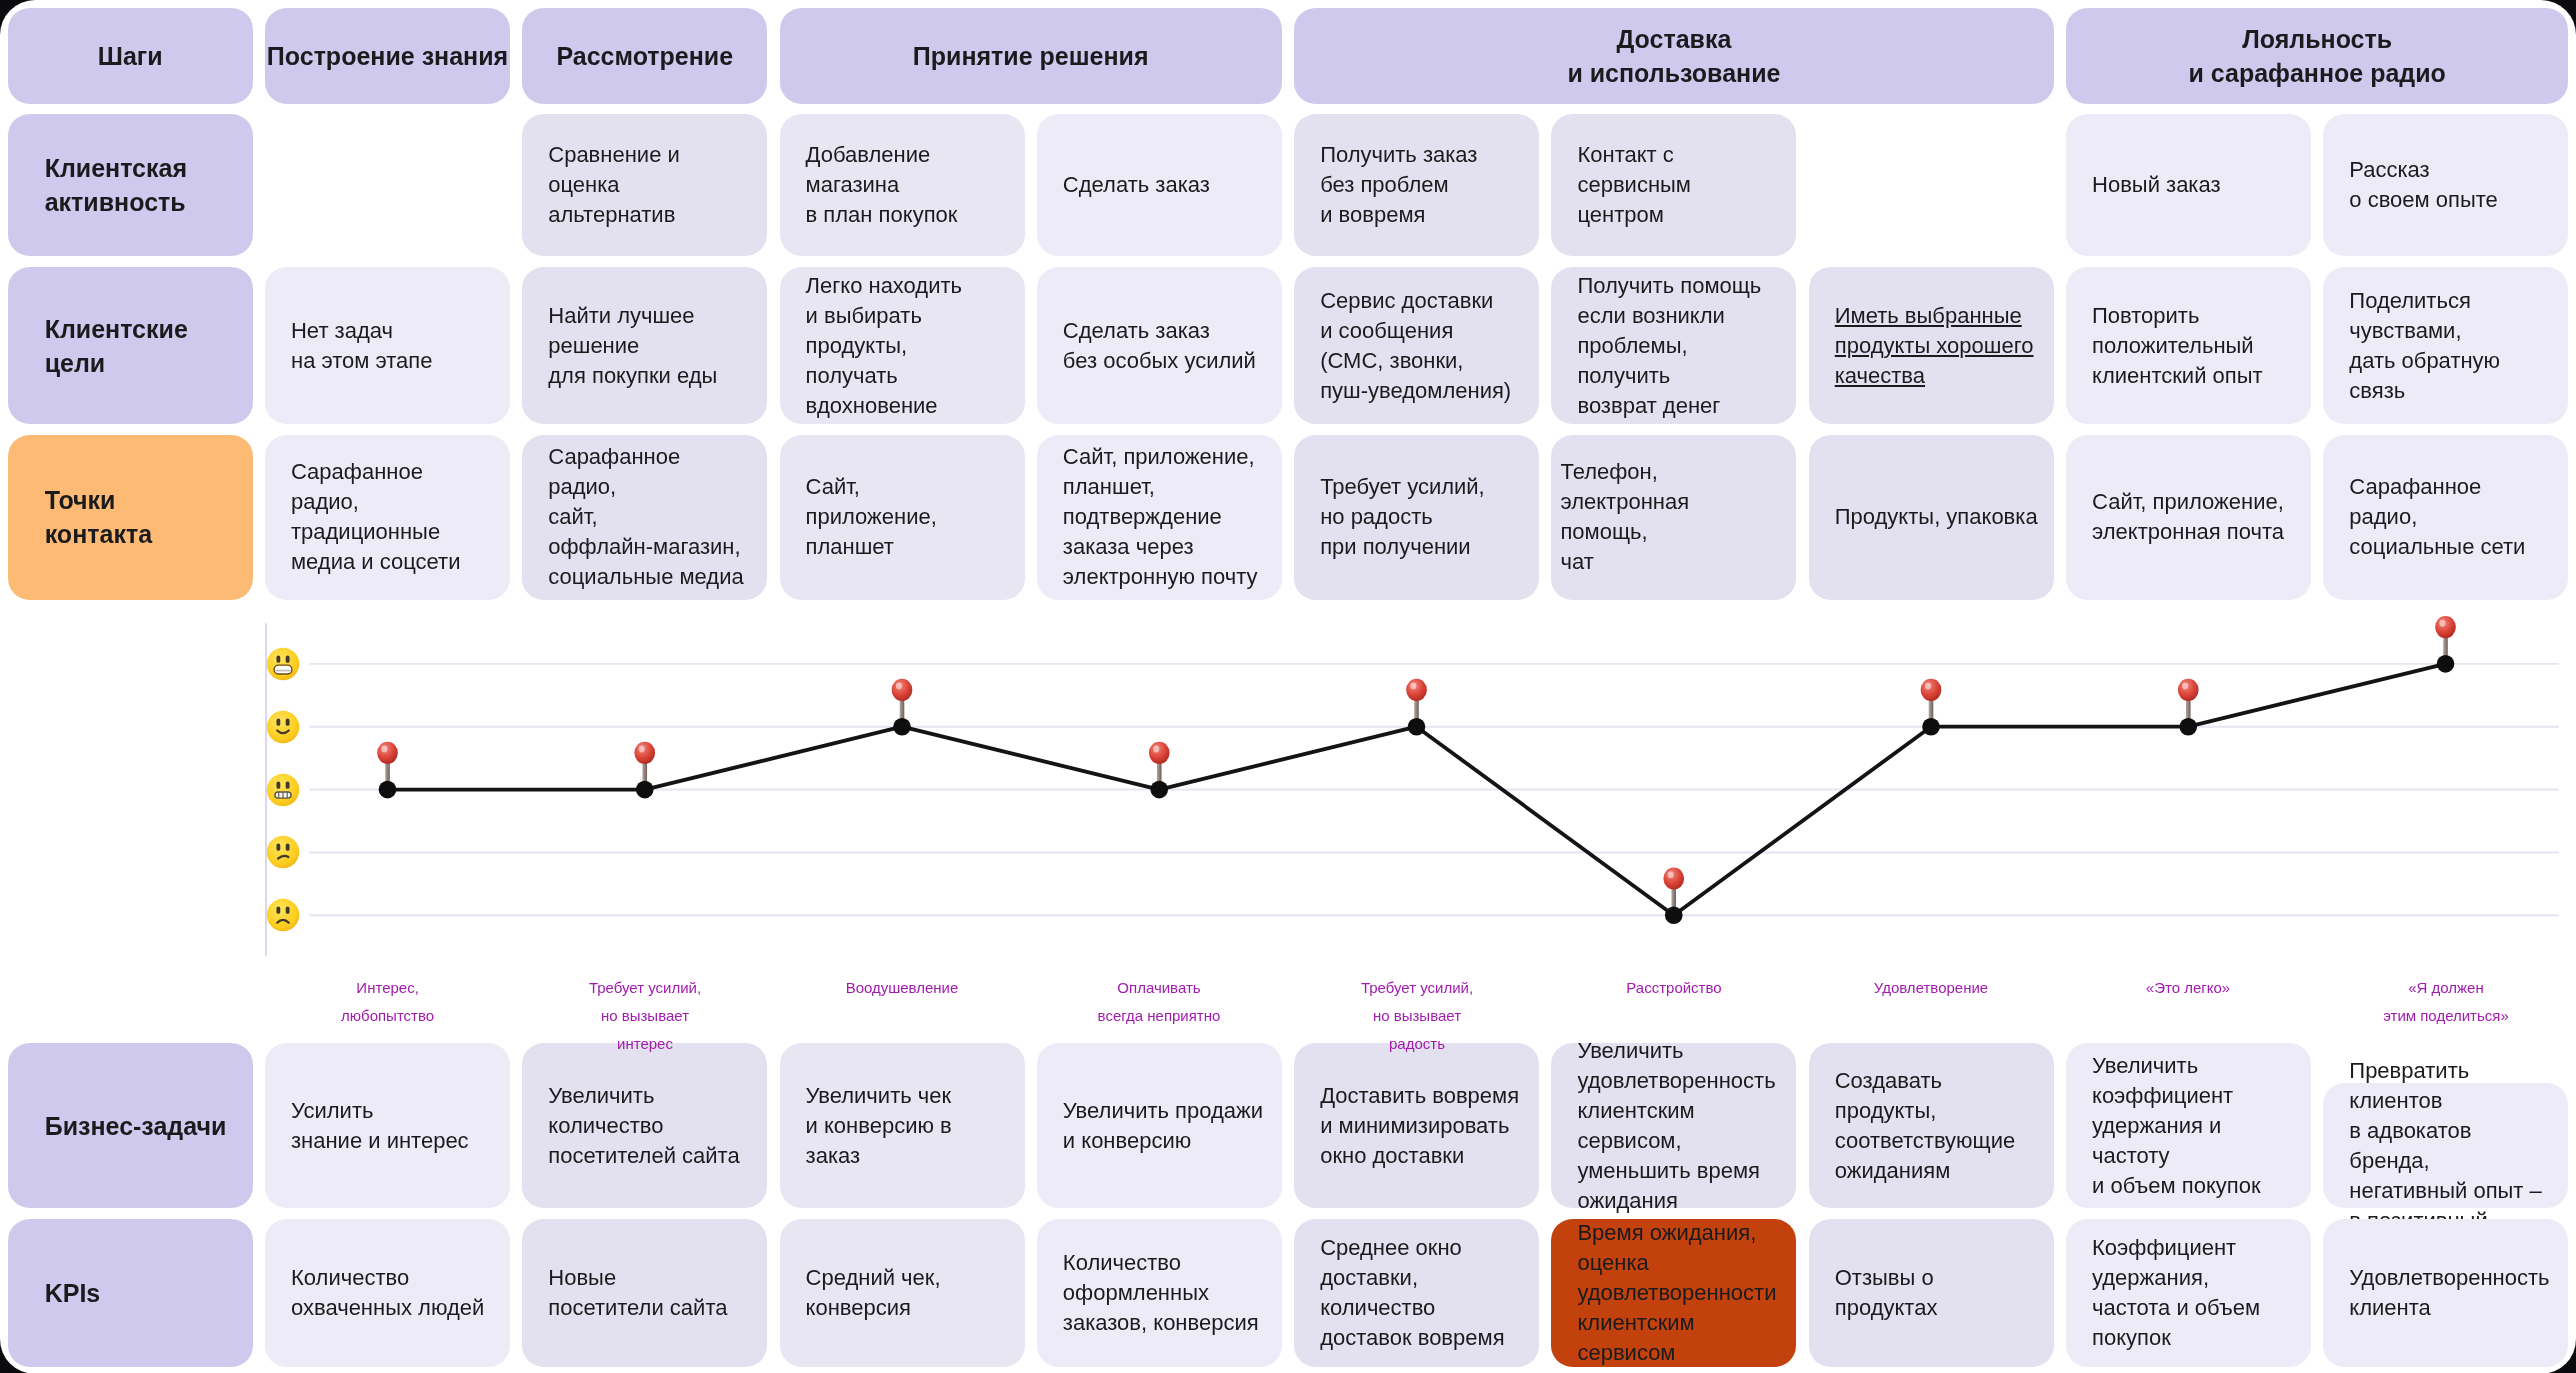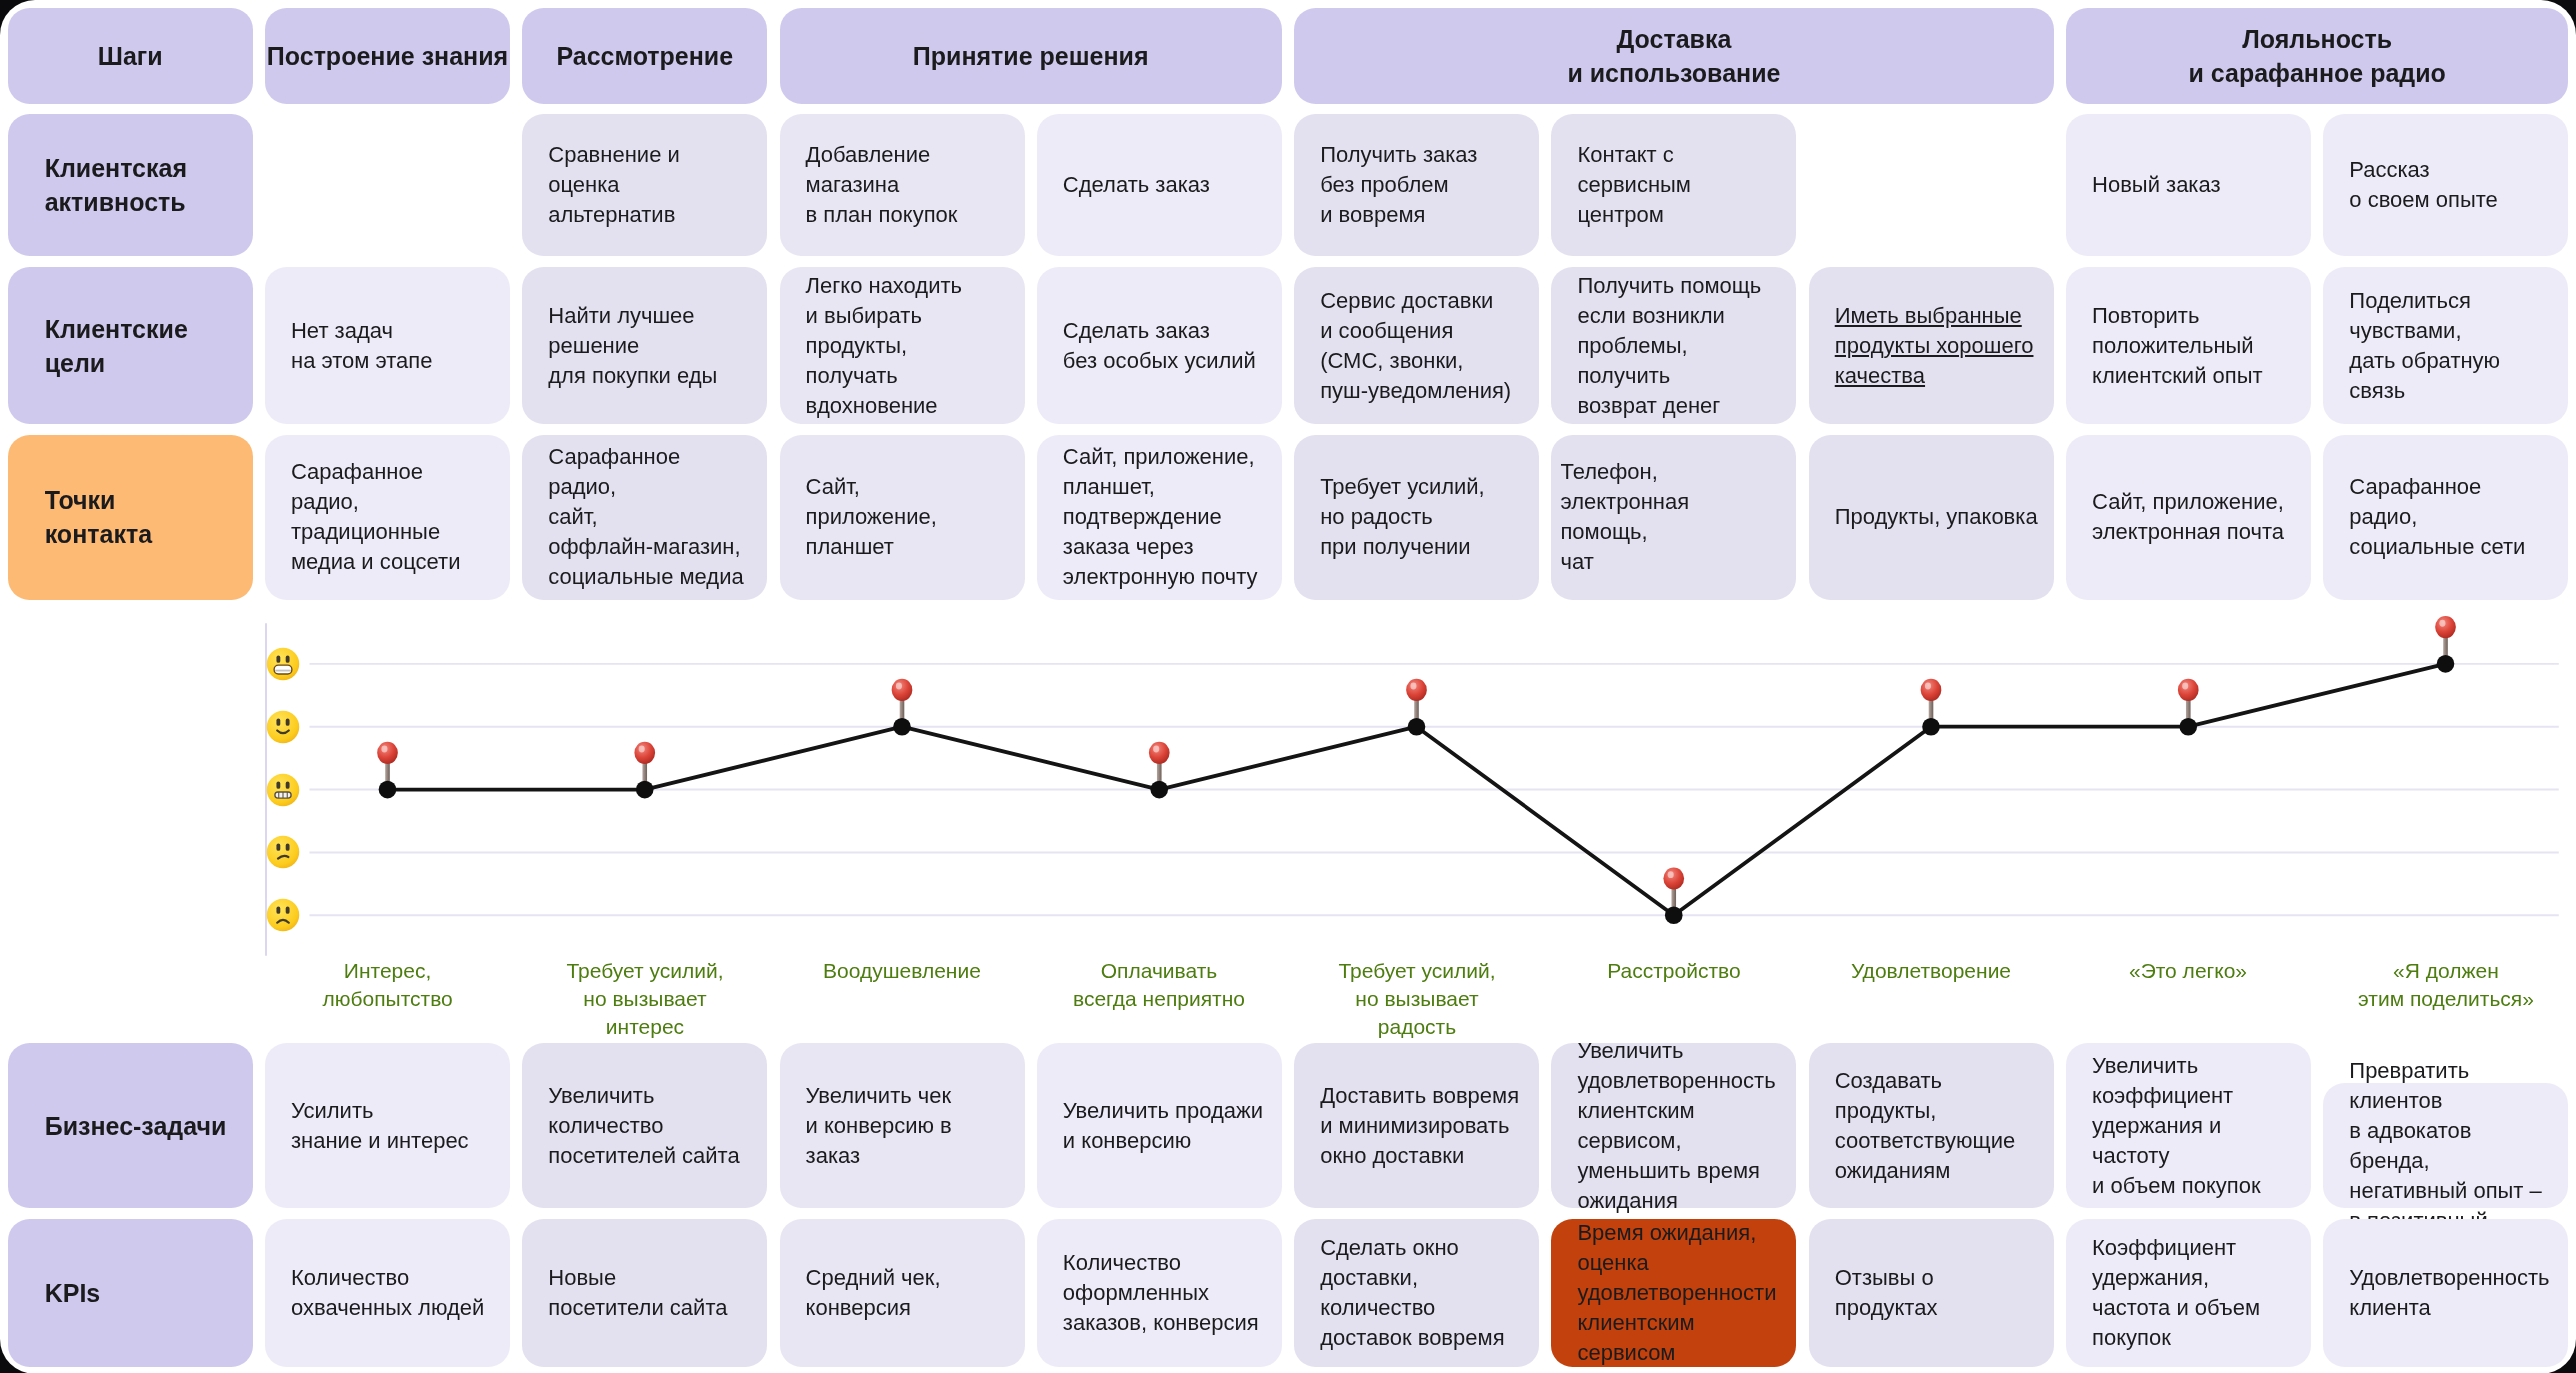--- a/index.html
+++ b/index.html
@@ -13,22 +13,22 @@
   .hdr{display:flex;align-items:center;justify-content:center;text-align:center;
        font-weight:700;font-size:25px;line-height:34px;white-space:pre-line;}
   .rowlabel{display:flex;align-items:center;padding:0 23px 0 37px;
        font-weight:700;font-size:25px;line-height:34px;white-space:pre-line;}
   .cell{display:flex;align-items:center;padding:18.4px 15.3px 18.4px 26px;
        font-size:22px;line-height:30px;white-space:pre-line;}
   .chart{position:relative;grid-column:2 / -1;grid-row:5;}
   .chart svg.plot{position:absolute;inset:0;}
   .emoji{position:absolute;width:34px;height:34px;left:1.5px;}
   .axisline{position:absolute;left:0;top:12.3px;width:2.3px;height:333px;background:#dcd7ee;border-radius:1.5px;}
-  .em-label{position:absolute;top:347px;width:264px;text-align:center;
-       font-size:21px;line-height:28px;white-space:pre-line;color:#4d7c0f;}
+  .em-label{position:absolute;top:364px;width:264px;text-align:center;
+       font-size:15px;line-height:28px;white-space:pre-line;color:#a21caf;}
 </style>
 </head>
 <body>
 
 <svg width="0" height="0" style="position:absolute" aria-hidden="true">
   <defs>
     <radialGradient id="faceGrad" cx="0.4" cy="0.33" r="0.78">
       <stop offset="0" stop-color="#ffe45a"></stop>
       <stop offset="0.7" stop-color="#fccc1d"></stop>
       <stop offset="1" stop-color="#eead15"></stop>
@@ -159,21 +159,21 @@
       <div class="box rowlabel" style="grid-area: 7 / 1; background: rgb(208, 201, 238);">KPIs</div>
       <div class="box cell" style="grid-area: 7 / 2; background: rgb(237, 235, 247);">Количество
 охваченных людей</div>
       <div class="box cell" style="grid-area: 7 / 3; background: rgb(227, 225, 239);">Новые
 посетители сайта</div>
       <div class="box cell" style="grid-area: 7 / 4; background: rgb(232, 230, 243);">Средний чек,
 конверсия</div>
       <div class="box cell" style="grid-area: 7 / 5; background: rgb(237, 235, 247);">Количество
 оформленных
 заказов, конверсия</div>
-      <div class="box cell" style="grid-area: 7 / 6; background: rgb(227, 225, 239);">Сделать окно
+      <div class="box cell" style="grid-area: 7 / 6; background: rgb(227, 225, 239);">Среднее окно
 доставки, количество
 доставок вовремя</div>
       <div class="box cell" style="grid-area: 7 / 7; background: #c2410c;">Время ожидания,
 оценка
 удовлетворенности
 клиентским сервисом</div>
       <div class="box cell" style="grid-area: 7 / 8; background: rgb(227, 225, 239);">Отзывы о продуктах</div>
       <div class="box cell" style="grid-area: 7 / 9; background: rgb(237, 235, 247);">Коэффициент
 удержания,
 частота и объем

